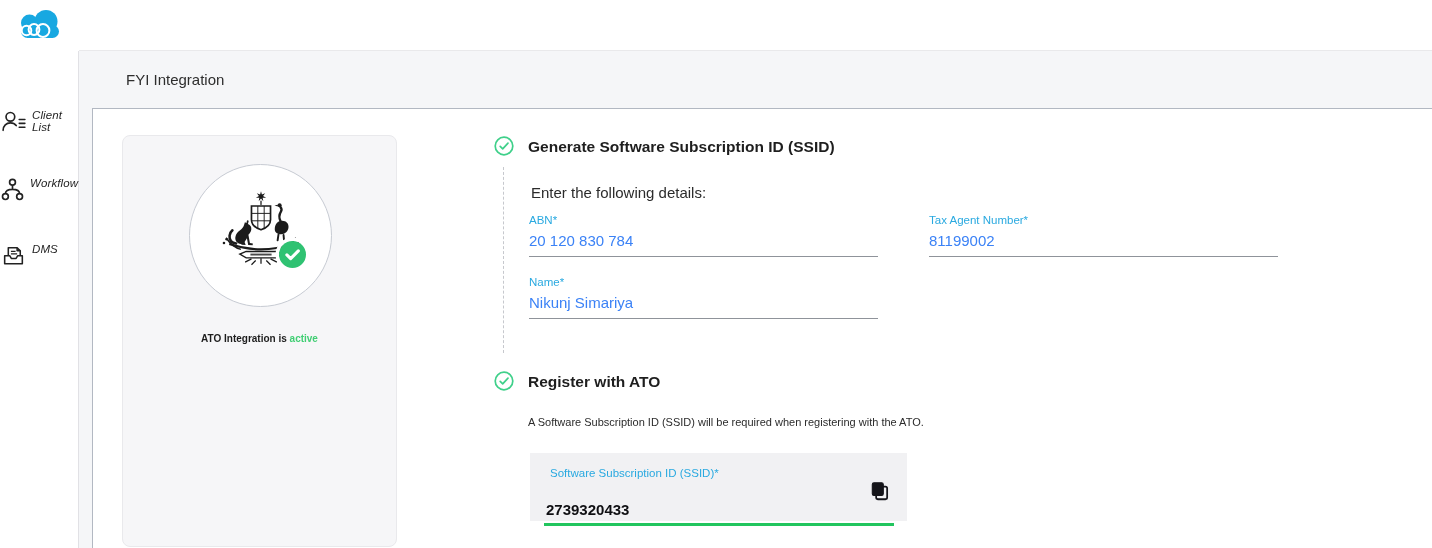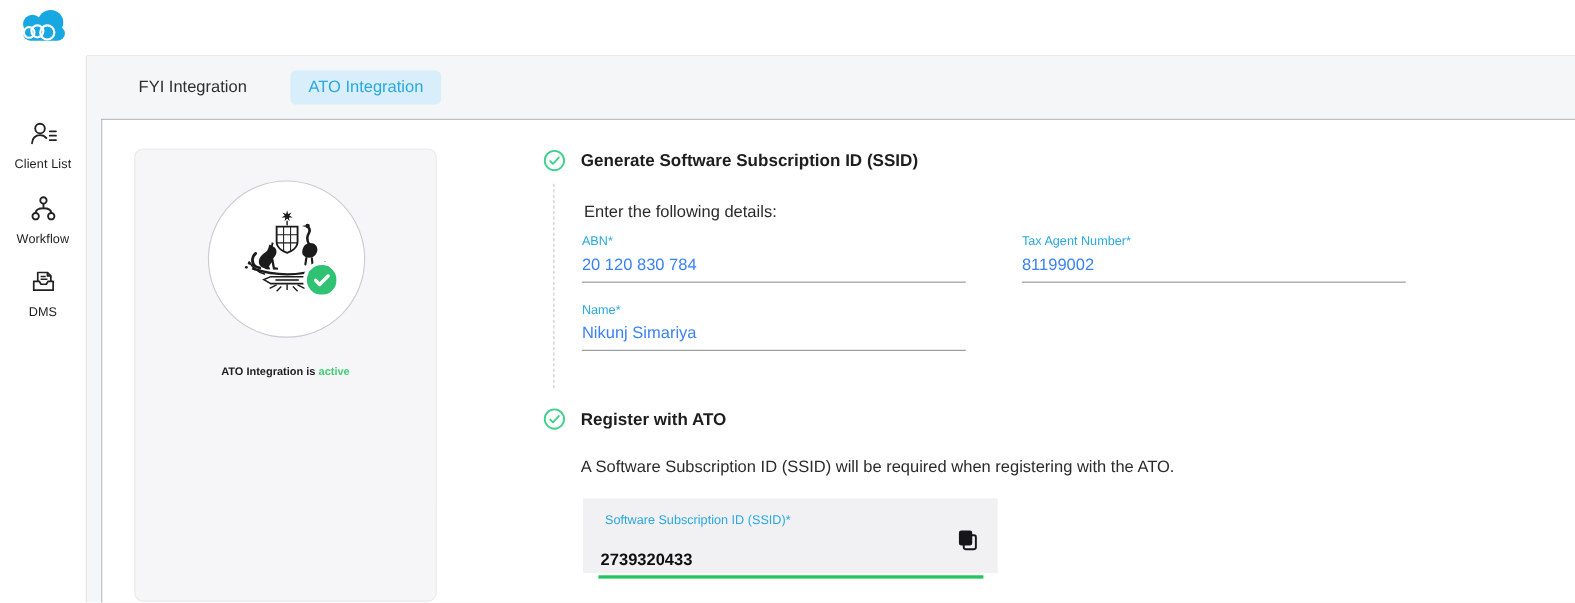--- a/index.html
+++ b/index.html
@@ -7,22 +7,22 @@
   body { font-family:"Liberation Sans","DejaVu Sans",sans-serif; }
   #screen { position:relative; width:1432px; height:548px; background:#fff; overflow:hidden; }
 
   
   .logo-area { position:absolute; left:0; top:0; width:79px; height:51px; background:#fff;
                display:flex; align-items:center; justify-content:center; cursor:pointer; }
   .topbar { position:absolute; left:79px; top:0; width:1353px; height:51px; background:#fff;
             border-bottom:1px solid #e9e9eb; }
   .sidebar { position:absolute; left:0; top:51px; width:79px; height:497px; background:#fff;
              border-right:1px solid #e1e1e5; }
-  .nav-item { position:absolute; left:0; width:78px; display:flex; flex-direction:column;
-              align-items:center; gap:5px; cursor:pointer; }
+  .nav-item { position:absolute; left:0; width:78px; display:flex; flex-direction:row;
+              gap:5px; cursor:pointer;font-style:italic; }
   .nav-item .nav-label { font-size:11.5px; color:#1f1f1f; letter-spacing:0.1px; }
 
   
   .main-bg { position:absolute; left:79px; top:51px; width:1353px; height:497px; background:#f5f6f8; }
   .tabstrip { position:absolute; left:79px; top:51px; width:1353px; height:57px;
               display:flex; align-items:center; padding-left:31px; gap:24px; }
   .tab { font-size:15px; color:#2e2e2e; cursor:pointer; padding:7px 16px; border-radius:5px; }
   .tab.active { background:#d8eefa; color:#29a9e0; }
 
   .panel { position:absolute; left:92px; top:108px; width:1340px; height:440px; background:#fff;
@@ -39,21 +39,21 @@
   .status-text { position:absolute; left:0; top:197px; width:100%; text-align:center;
                  font-size:10px; font-weight:700; color:#1d1d1d; }
   .status-text .active-word { color:#41ce74; }
 
   
   .step-icon { position:absolute; width:20px; height:20px; }
   .step-title { position:absolute; font-size:15.5px; font-weight:700; color:#1e1e1e; }
   .dashed-connector { position:absolute; left:410px; top:58px; height:186px; width:0;
                       border-left:1px dashed #c6c8cd; }
   .intro-text { position:absolute; left:438px; top:75px; font-size:15px; color:#2b2b2b; }
-  .desc-text { position:absolute; left:435px; top:307px; font-size:15px; color:#2b2b2b; }
+  .desc-text { position:absolute; left:435px; top:307px; font-size:11px; color:#2b2b2b; }
 
   .field { position:absolute; width:349px; }
   .field-label { display:block; font-size:11.5px; color:#29a9e0; margin-bottom:4px; }
   .field-input { width:100%; border:none; border-bottom:1px solid #8f939a; background:transparent;
                  font-family:inherit; font-size:15px; color:#3b82f6; padding:2px 0 7px; outline:none; }
 
   
   .ssid-box { position:absolute; left:437px; top:344px; width:377px; height:68px; background:#f1f1f3; }
   .ssid-label { position:absolute; left:20px; top:14px; font-size:11.5px; color:#29a9e0; }
   .ssid-input { position:absolute; left:14px; top:30px; width:350px; border:none;
@@ -116,21 +116,20 @@
           <path d="M4.5 12.2 h4.8 l1.6,2.6 h4.6 l1.6,-2.6 h4.4 V20 H4.5 z"></path>
         </svg>
       </span>
       <span class="nav-label">DMS</span>
     </div>
   </div>
 
   <div class="main-bg"></div>
   <div class="tabstrip">
     <div class="tab">FYI Integration</div>
-    <div class="tab active">ATO Integration</div>
   </div>
 
   <div class="panel">
 
     <div class="status-card">
       <div class="emblem-circle">
         <span>
           <svg width="106" height="91" viewBox="0 0 100 86">
             <g fill="#1b1b1b">
               <polygon points="50,3 50.87,6.2 53.91,4.88 51.95,7.55 54.87,9.12 51.56,9.25 52.17,12.5 50,10 47.83,12.5 48.44,9.25 45.13,9.12 48.05,7.55 46.09,4.88 49.13,6.2"></polygon>

